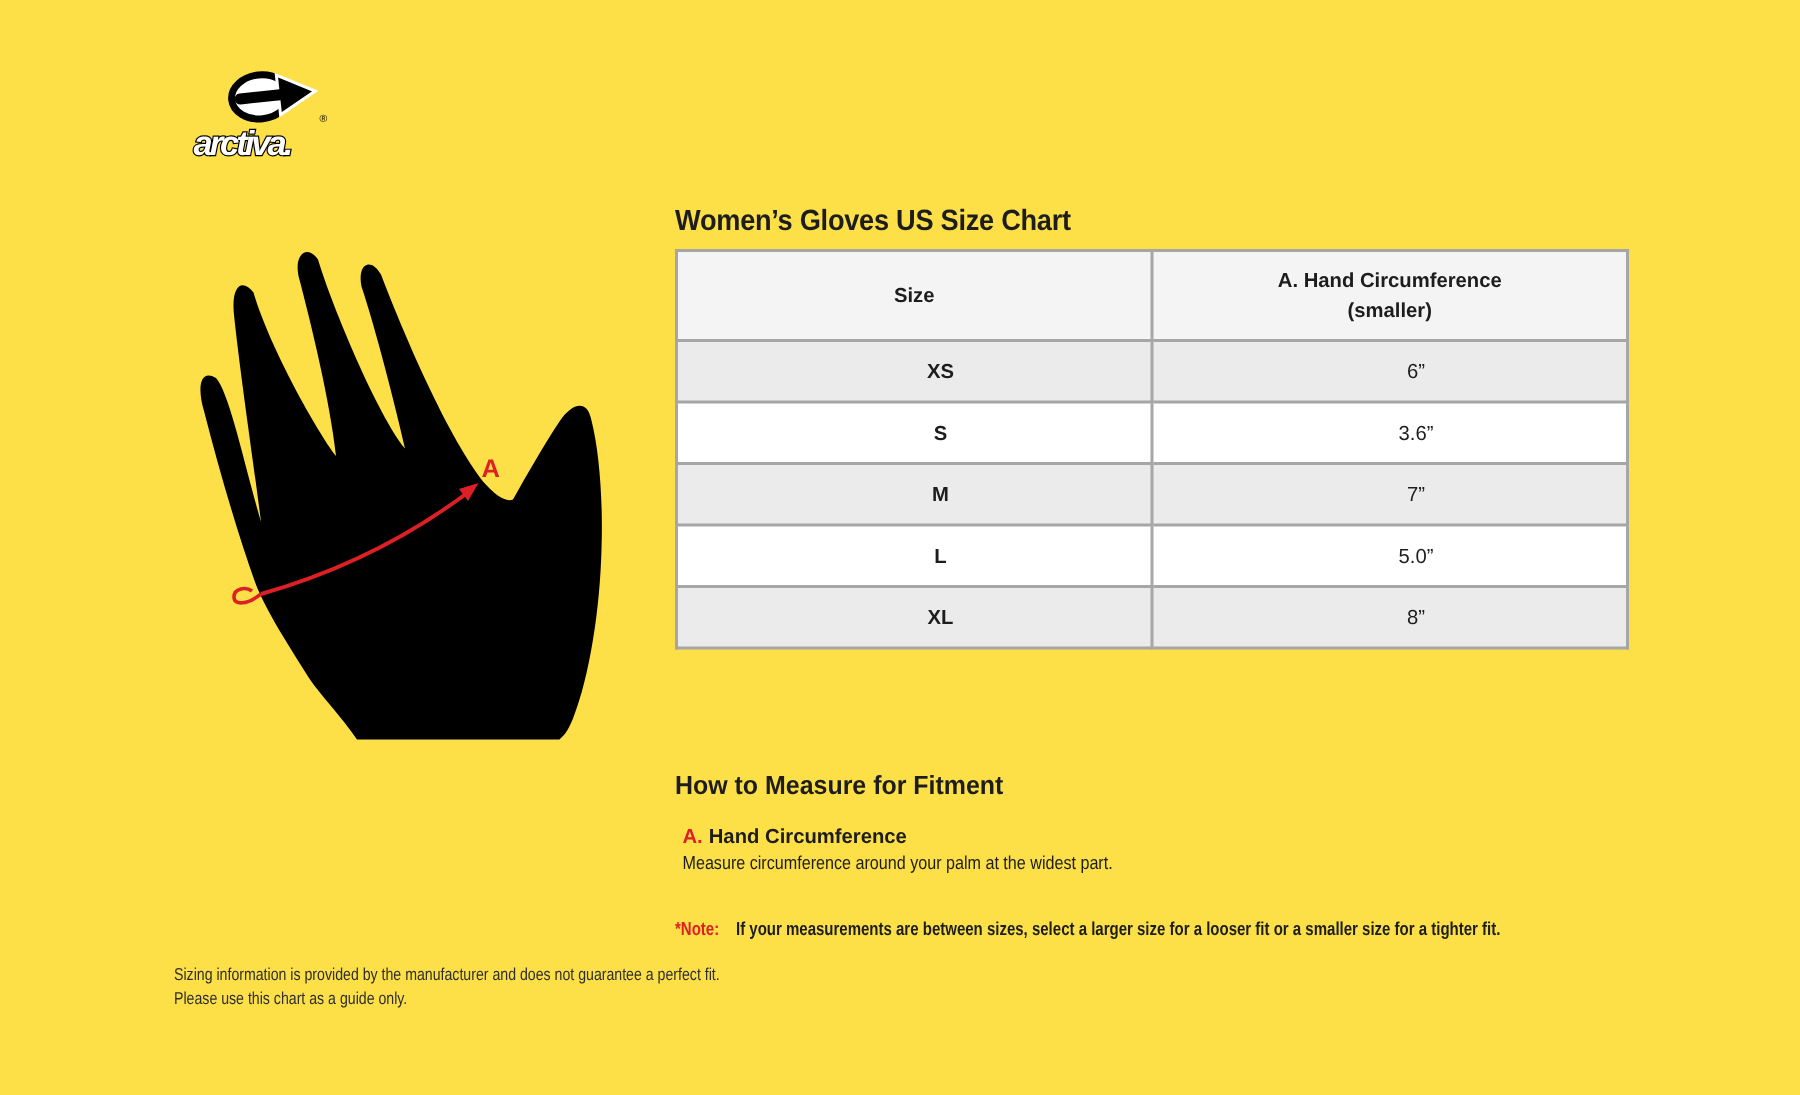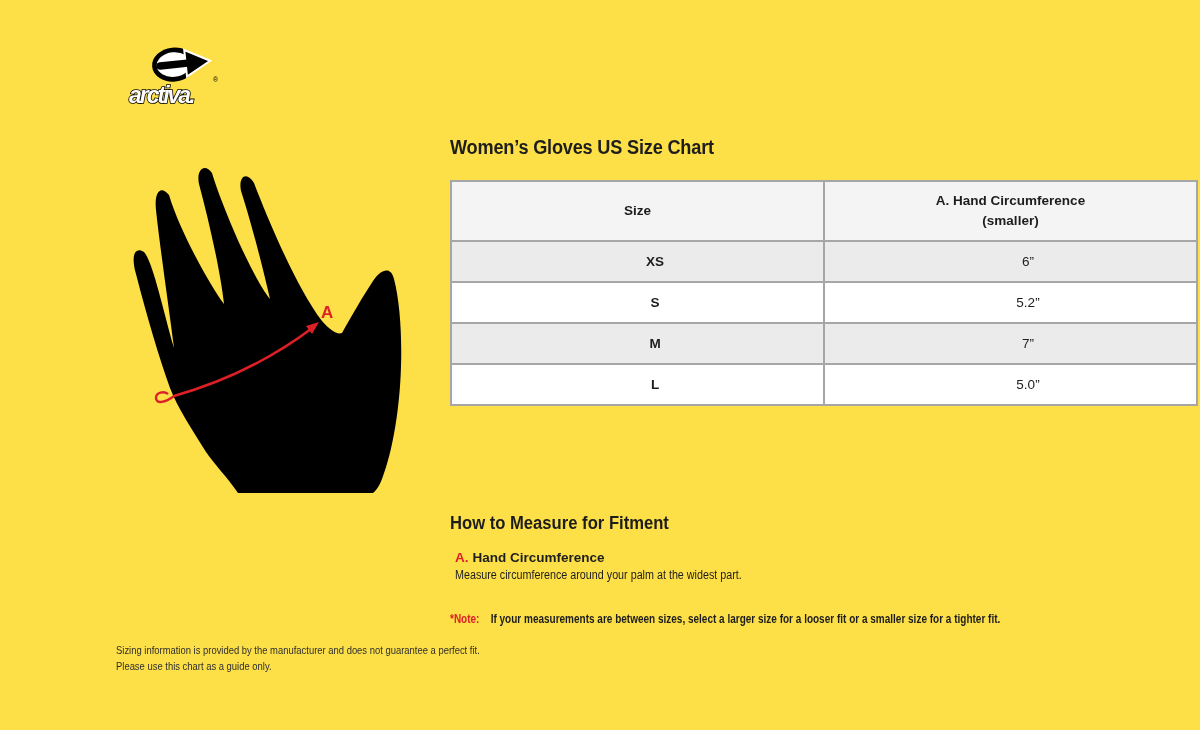--- a/index.html
+++ b/index.html
@@ -14,21 +14,21 @@
   .brand-reg { position:absolute; left:86px; top:34px; font-size:7px; color:#000; }
   
   .glove-diagram { position:absolute; left:110px; top:160px; width:320px; height:350px; }
   
   .page-title {
     position:absolute; left:450px; top:136px; font-size:19.5px; font-weight:bold;
     letter-spacing:-0.2px; white-space:nowrap; transform:scaleX(0.93); transform-origin:left top;
   }
   
   table.size-table {
-    position:absolute; left:450px; top:180px; width:748px;
+    position:absolute; left:450px; top:166px; width:636px;
     border-collapse:collapse; table-layout:fixed;
   }
   .size-table th, .size-table td {
     border:2px solid #a6a6a6; text-align:center; vertical-align:middle; color:#1d1d1d;
   }
   .size-table thead th { height:56px; background:#f4f4f4; font-size:13.5px; font-weight:bold; line-height:1.45; }
   .size-table tbody td { height:37px; font-size:13.5px;padding-left:36px; }
   .size-table tbody tr:nth-child(odd) { background:#ebebeb; }
   .size-table tbody tr:nth-child(even) { background:#ffffff; }
   .size-table td.size-cell { font-weight:bold; }
@@ -120,29 +120,33 @@
         </th>
       </tr>
     </thead>
     <tbody>
       <tr>
         <td class="size-cell">XS</td>
         <td>6”</td>
       </tr>
       <tr>
         <td class="size-cell">S</td>
-        <td>5.2”</td>
+        <td>3.6”</td>
       </tr>
       <tr>
         <td class="size-cell">M</td>
         <td>7”</td>
       </tr>
       <tr>
         <td class="size-cell">L</td>
         <td>5.0”</td>
+      </tr>
+      <tr>
+        <td class="size-cell">XL</td>
+        <td>8”</td>
       </tr>
     </tbody>
   </table>
 
   <div class="measure-heading">How to Measure for Fitment</div>
 
   <div class="measure-item">
     <span class="letter">A.</span><span>Hand Circumference</span>
   </div>
 

